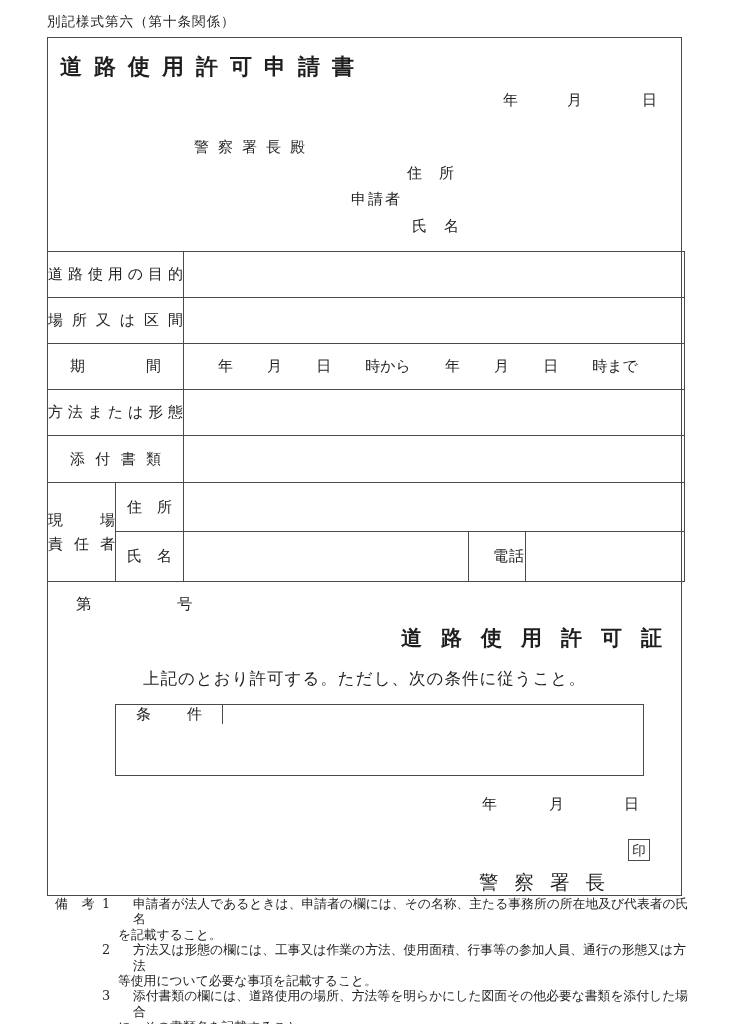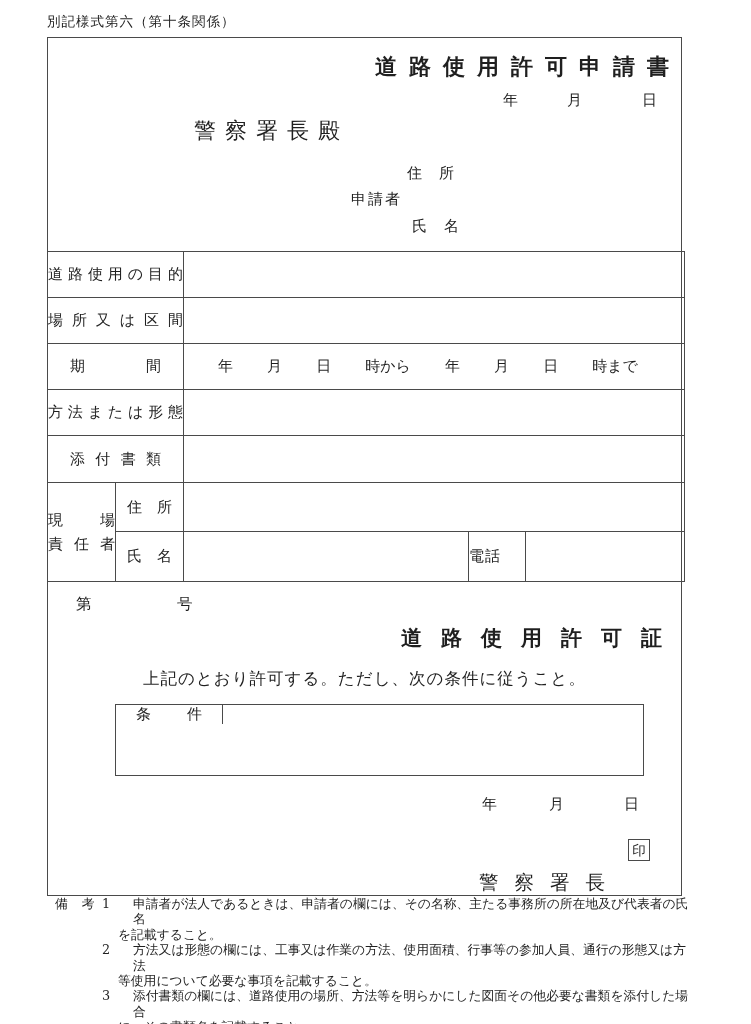--- a/index.html
+++ b/index.html
@@ -5,42 +5,42 @@
   html,body{margin:0;padding:0;background:#ffffff;}
   .page{
     position:relative;width:751px;height:1024px;background:#ffffff;
     font-family:"DejaVu Serif","Liberation Serif",serif;
     color:#1f1f1f;overflow:hidden;
   }
   .form-ref{position:absolute;left:47px;top:13px;font-size:13.5px;letter-spacing:1px;}
   .sheet{position:absolute;left:47px;top:37px;width:635px;height:859px;border:1.5px solid #4a4a4a;box-sizing:border-box;}
 
   
-  .app-title{position:absolute;left:0;top:14px;width:100%;text-align:right;font-size:22px;font-weight:600;letter-spacing:12px;text-indent:12px;}
+  .app-title{position:absolute;left:0;top:14px;width:100%;text-align:left;font-size:22px;font-weight:600;letter-spacing:12px;text-indent:12px;}
   .date{position:absolute;left:0;top:0;width:100%;height:20px;font-size:15px;}
   .date span{position:absolute;top:0;}
   .date1{top:53px;}
   .date1 .dy{left:455px;} .date1 .dm{left:519px;} .date1 .dd{left:594px;}
-  .addressee{position:absolute;left:146px;top:78px;font-size:22px;letter-spacing:9px;}
+  .addressee{position:absolute;left:146px;top:100px;font-size:15px;letter-spacing:9px;}
   .applicant-label{position:absolute;left:303px;top:152px;font-size:15px;letter-spacing:2px;}
   .applicant-address{position:absolute;left:359px;top:126px;font-size:15px;letter-spacing:17px;}
   .applicant-name{position:absolute;left:364px;top:179px;font-size:15px;letter-spacing:17px;}
 
   
   table.grid{position:absolute;left:-1px;top:213px;width:637px;border-collapse:collapse;table-layout:fixed;padding-left:8px;}
   table.grid td{border:1px solid #4a4a4a;vertical-align:middle;font-size:15px;padding:0;box-sizing:border-box;}
   .c1{width:68px;}.c2{width:68px;}.c3{width:285px;}.c4{width:57px;}.c5{width:159px;}
   tr.rh46{height:46px;} tr.rh47{height:47px;} tr.rh49{height:49px;margin-top:12px;} tr.rh50{height:50px;}
   td.lab .j{display:block;text-align:justify;text-align-last:justify;}
   td.lab{padding:0 9px;}
   td.lab.pad-lg{padding:0 22px;}
   td.lab.sub{padding:0 11px;}
   td.rowhead{padding:0 12px;}
   td.rowhead .j{display:block;text-align:justify;text-align-last:justify;line-height:24px;}
-  td.phone{text-align:left;letter-spacing:1px;}
+  td.phone{text-align:right;letter-spacing:1px;}
   td.val.period{padding:0;}
   .period-flex{display:flex;justify-content:space-between;align-items:center;padding:0 46px 0 34px;}
 
   
   .permit-no{position:absolute;left:0;top:556px;width:100%;font-size:15.5px;}
   .permit-no .no-pre{position:absolute;left:28px;}
   .permit-no .no-suf{position:absolute;left:129px;}
   .permit-title{position:absolute;left:0;top:586px;width:100%;text-align:right;font-size:21px;font-weight:600;letter-spacing:19px;text-indent:19px;}
   .permit-stmt{position:absolute;left:0;top:630px;width:100%;text-align:center;font-size:16.5px;letter-spacing:1px;}
   .cond-box{position:absolute;left:67px;top:666px;width:529px;height:72px;border:1px solid #4a4a4a;box-sizing:border-box;display:flex;flex-direction:column;}

